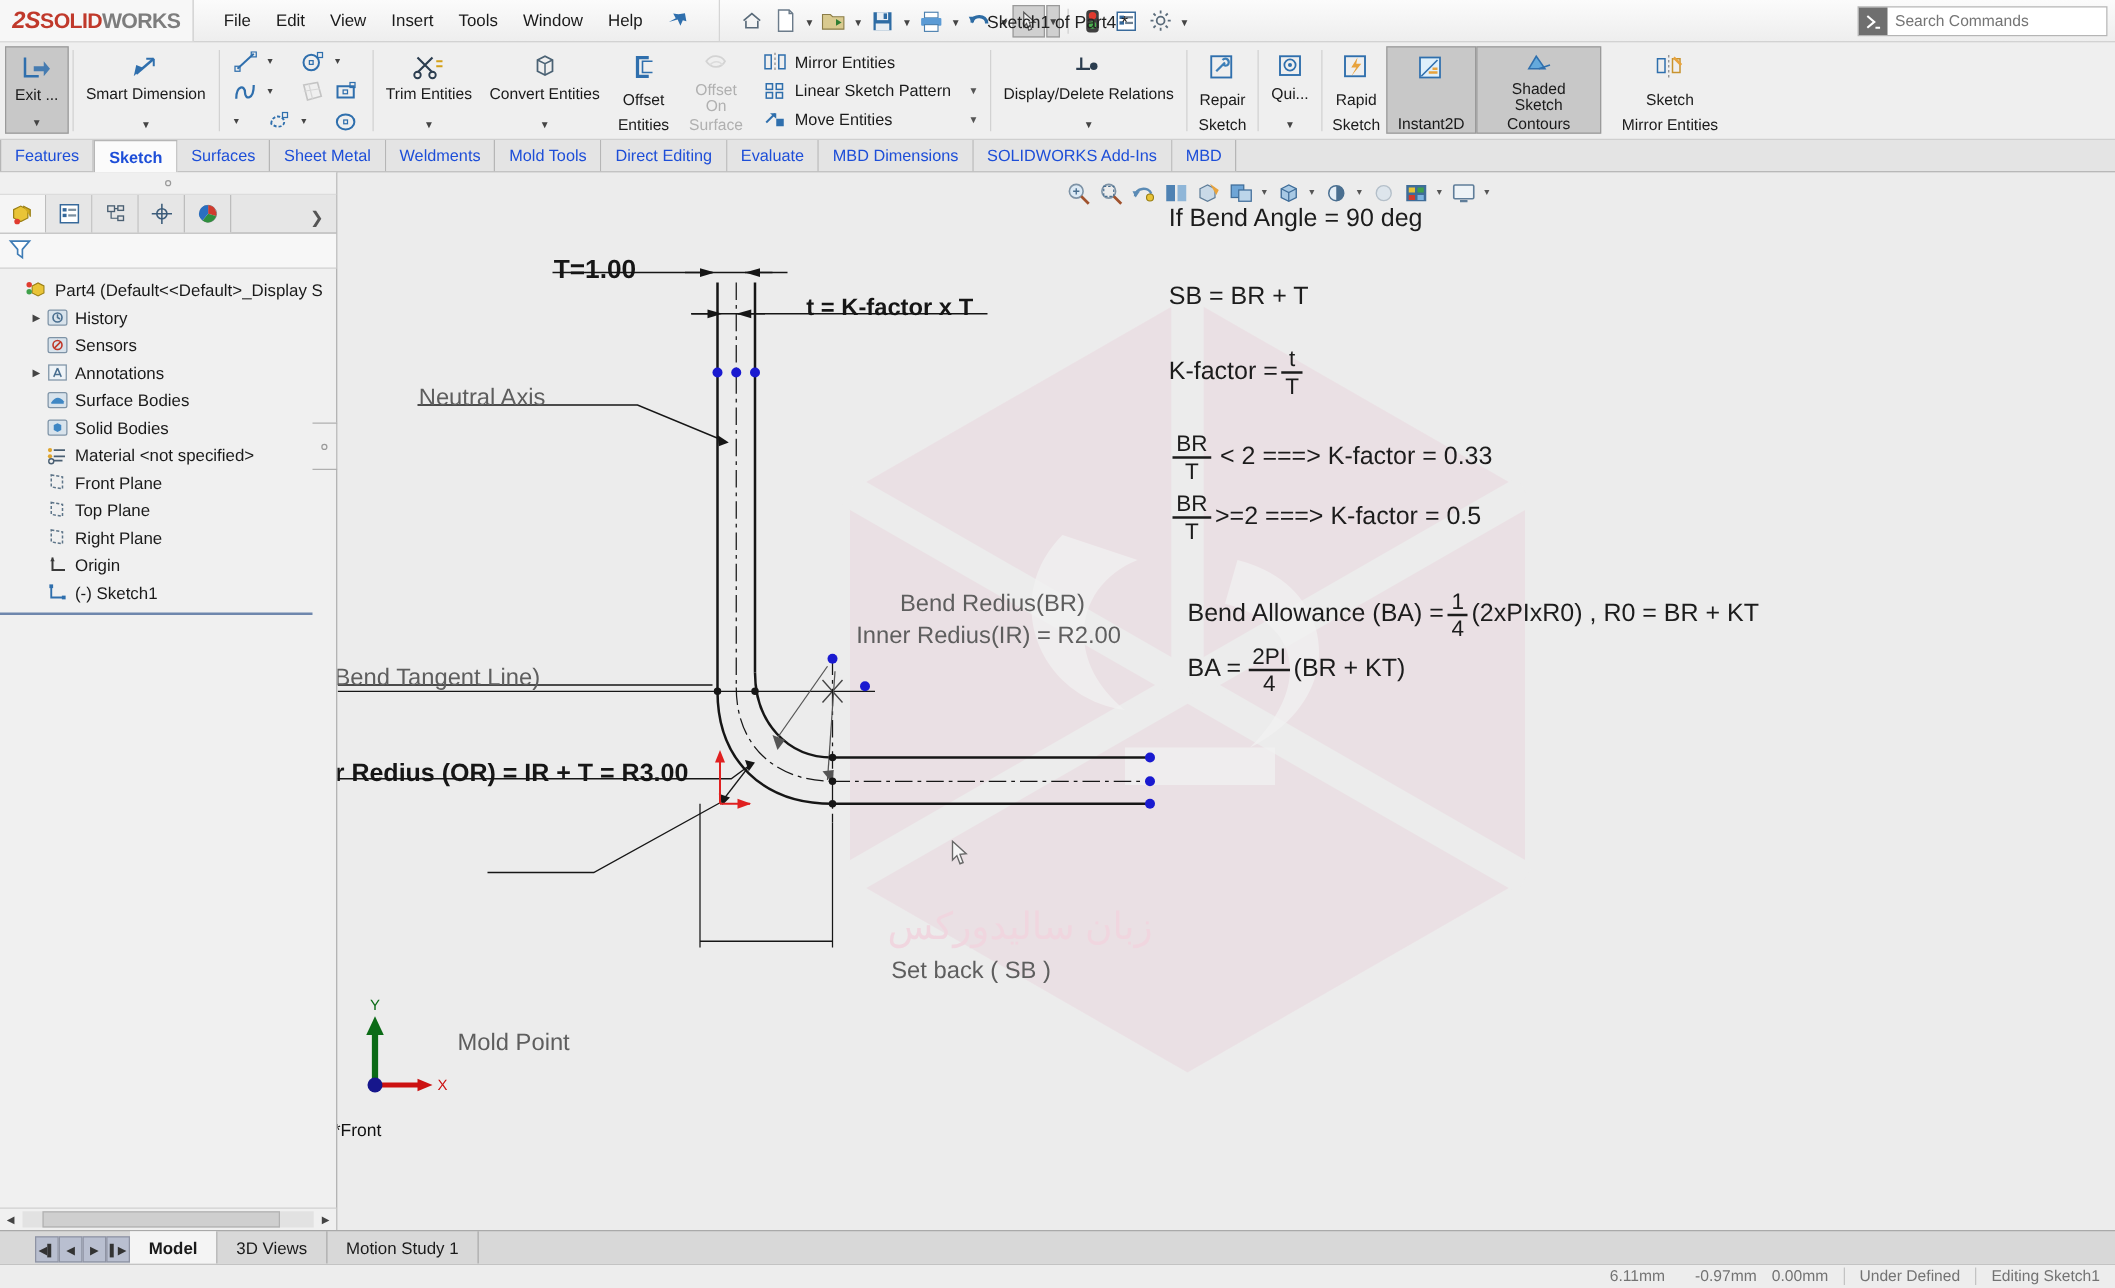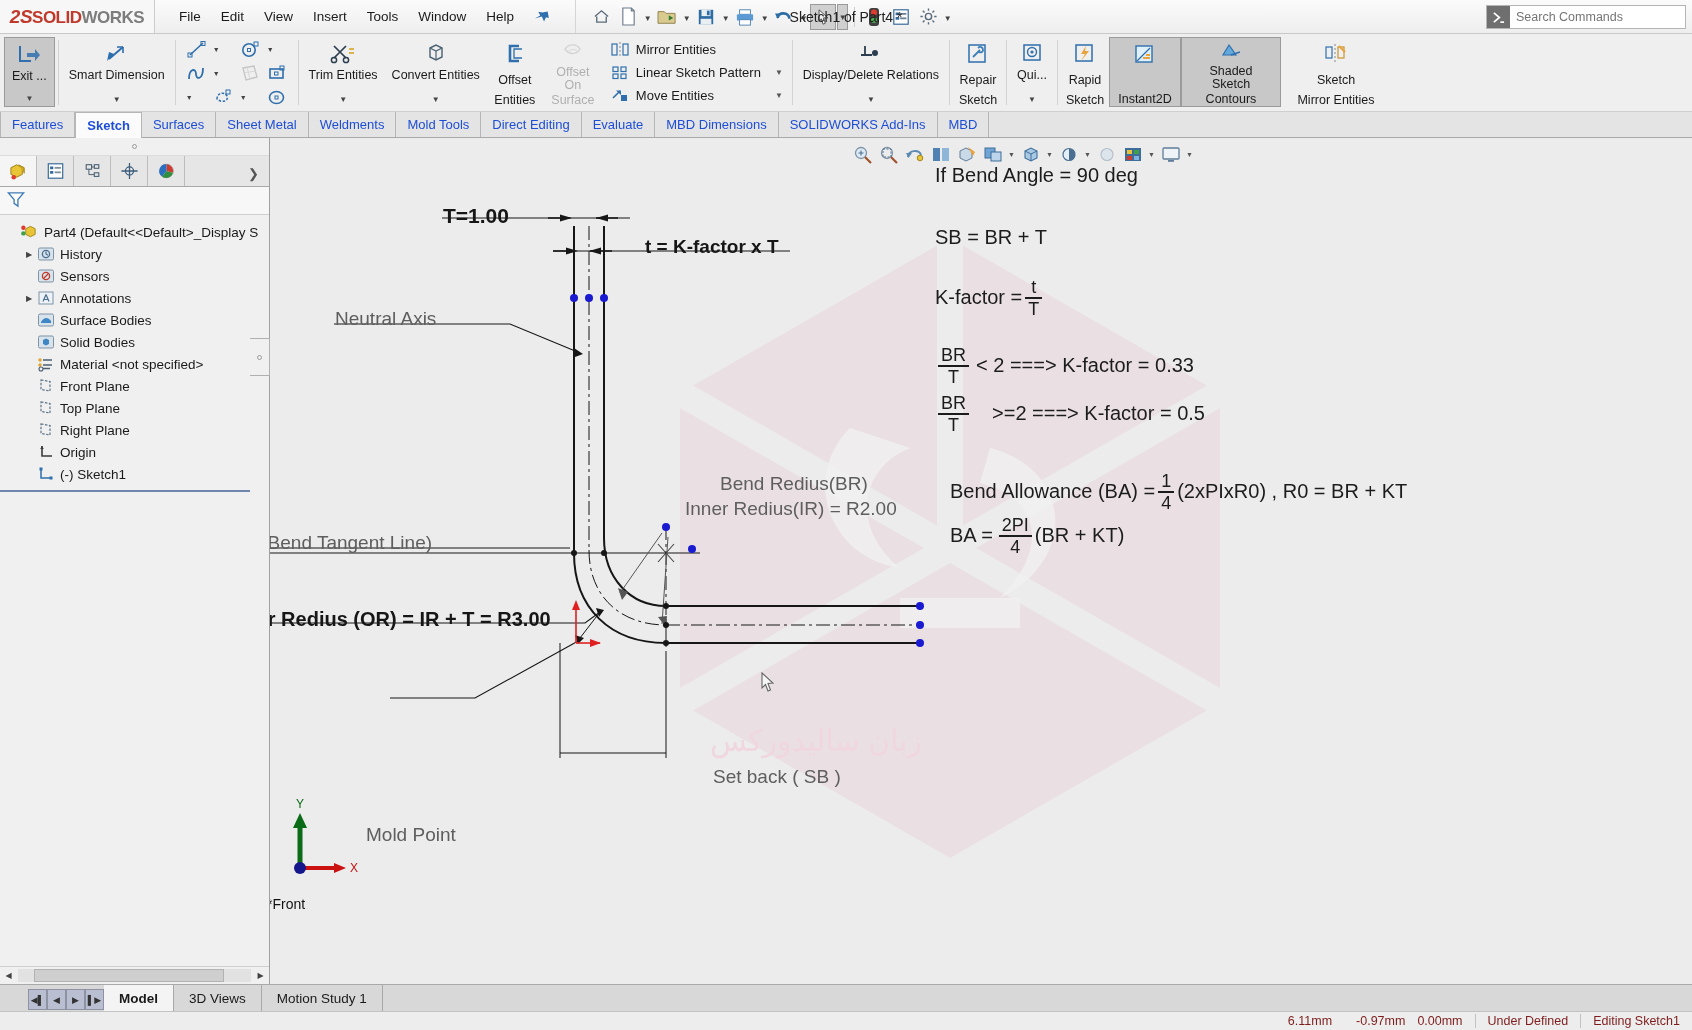--- a/index.html
+++ b/index.html
@@ -191,21 +191,21 @@
      display:flex; align-items:center; justify-content:center; font-size:9px; color:#333;
      cursor:default; margin-top:3px;}
   .vtab { display:flex; align-items:center; padding:0 15px; border-right:1px solid #a9a9a9;
      font-size:13.5px; cursor:default; color:#1a1a1a;}
   .vtab.sel { background:#f4f4f4; font-weight:bold; }
   .vtab-spacer { flex:1; border-right:none;}
 
   #statusbar {
     position:absolute; left:0; top:1011px; width:1692px; height:19px;
     background:#ededed; border-top:1px solid #c3c3c3;
-    display:flex; align-items:center; font-size:12.5px; color:#7f1d1d;
+    display:flex; align-items:center; font-size:12.5px; color:#737373;
   }
   .sb-cell { padding:0 12px; height:18px; display:flex; align-items:center; }
   .sb-div { width:1px; height:14px; background:#c3c3c3; }
 </style>
 </head>
 <body>
 
 <div id="titlebar">
 
   <div id="sw-logo-box">
@@ -1046,21 +1046,21 @@
     </span>
     <span style="margin-left:4px;">&lt; 2  ===&gt;   K-factor = 0.33</span>
   </div>
 
   <div class="anno eq" style="left:665px; top:256px; font-size:20px; display:flex; align-items:center;">
     <span class="frac" style="font-size:18px;">
       <span class="num">BR</span>
       <span class="bar"></span>
       <span class="den">T</span>
     </span>
-    <span style="margin-left:20px;">&gt;=2 ===&gt; K-factor = 0.5</span>
+    <span style="margin-left:0;">&gt;=2 ===&gt; K-factor = 0.5</span>
   </div>
 
   <div class="anno eq" style="left:680px; top:334px; font-size:20px; display:flex; align-items:center;">
     <span>Bend Allowance (BA) =</span>
     <span class="frac" style="font-size:18px;">
       <span class="num">1</span>
       <span class="bar"></span>
       <span class="den">4</span>
     </span>
     <span>(2xPIxR0)  , R0 = BR + KT</span>

